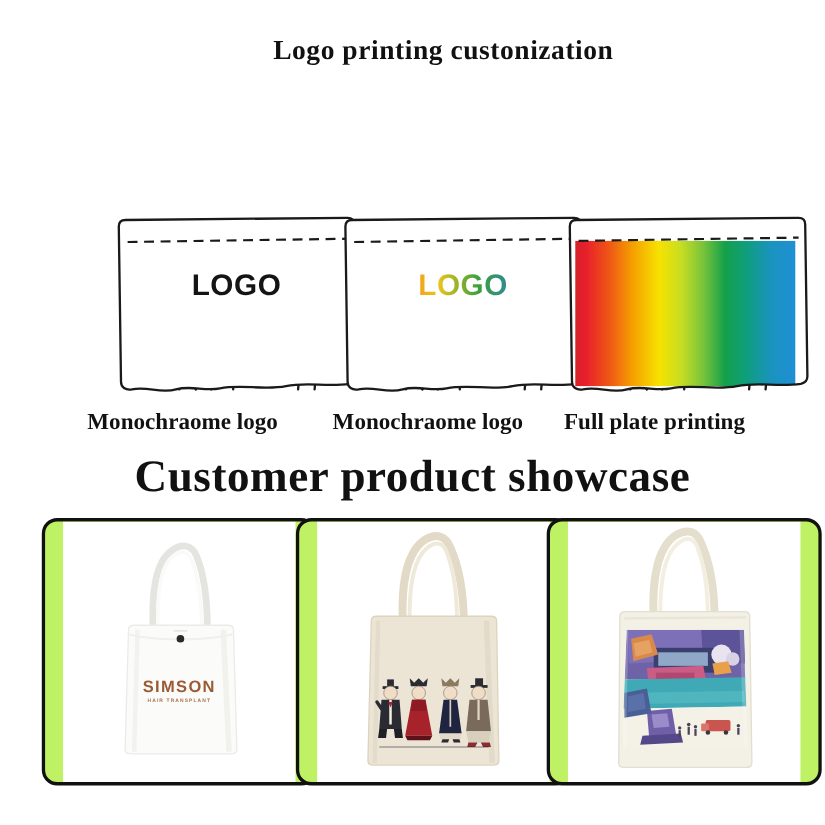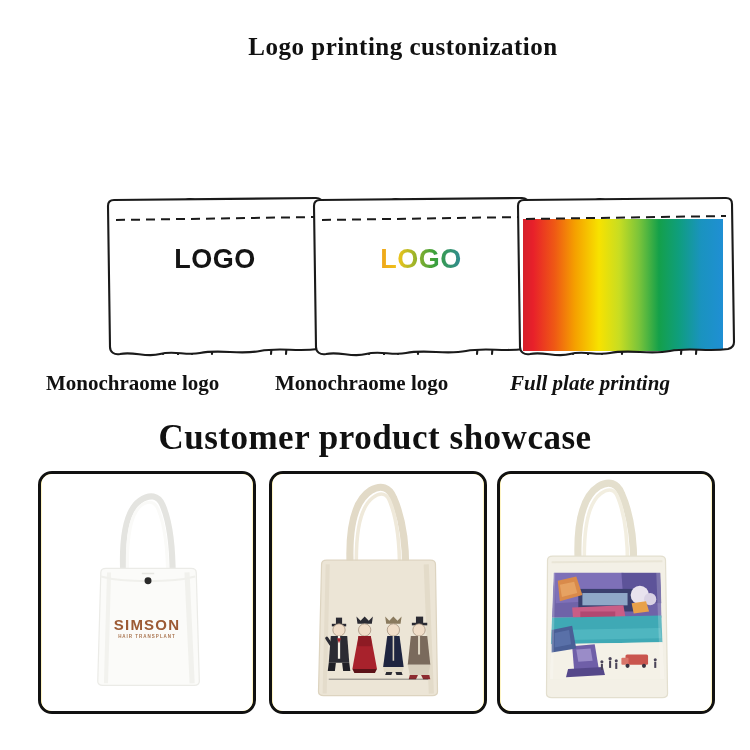--- a/index.html
+++ b/index.html
@@ -27,22 +27,22 @@
     font-weight: 700;
     letter-spacing: 0.5px;
     white-space: nowrap;
   }
   #title-logo-printing {
     top: 33px;
     font-size: 25px;
     padding-left: 28px;
   }
   #title-showcase {
-    top: 418px;
-    font-size: 35px;
+    top: 408px;
+    font-size: 41px;
   }
 
   
   .bag-row {
     position: absolute;
     top: 86px;
     left: 0;
     width: 750px;
     height: 280px;
     margin-left: 48px;
@@ -91,47 +91,49 @@
     -webkit-background-clip: text;
     background-clip: text;
     color: transparent;
     -webkit-text-fill-color: transparent;
   }
 
   
   .caption {
     position: absolute;
     top: 371px;
+    text-align: center;
     font-family: "Liberation Serif", serif;
     font-weight: 700;
     font-size: 21px;
     color: #111111;
     white-space: nowrap;
   }
   #caption-0 { left: 46px;  width: 240px; }
   #caption-1 { left: 275px; width: 228px; }
-  #caption-2 { left: 510px; width: 218px; font-style: italic; }
+  #caption-2 { left: 486px; width: 218px; }
 
   
   .showcase-row {
     position: absolute;
     top: 471px;
     left: 0;
     width: 750px;
     height: 240px;
   }
   .showcase-frame {
     position: absolute;
     top: 0;
     width: 212px;
     height: 237px;
     border: 3px solid #111111;
     border-radius: 14px;
-    background: #fde047;
+    background: #bef264;
     overflow: hidden;
+    padding-left: 32px;
   }
   #showcase-frame-0 { left: 38px; }
   #showcase-frame-1 { left: 269px; }
   #showcase-frame-2 { left: 497px; }
 
   .photo-svg {
     position: absolute;
     top: 0;
     left: 0;
     width: 100%;

